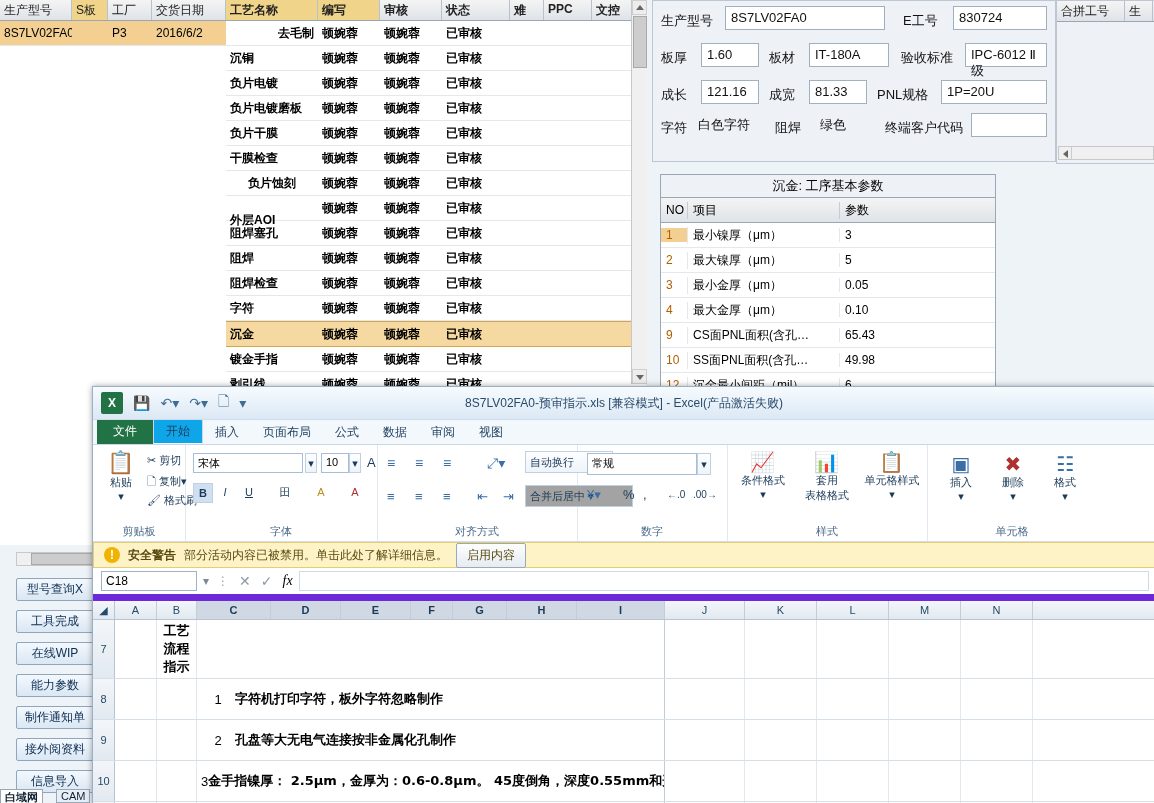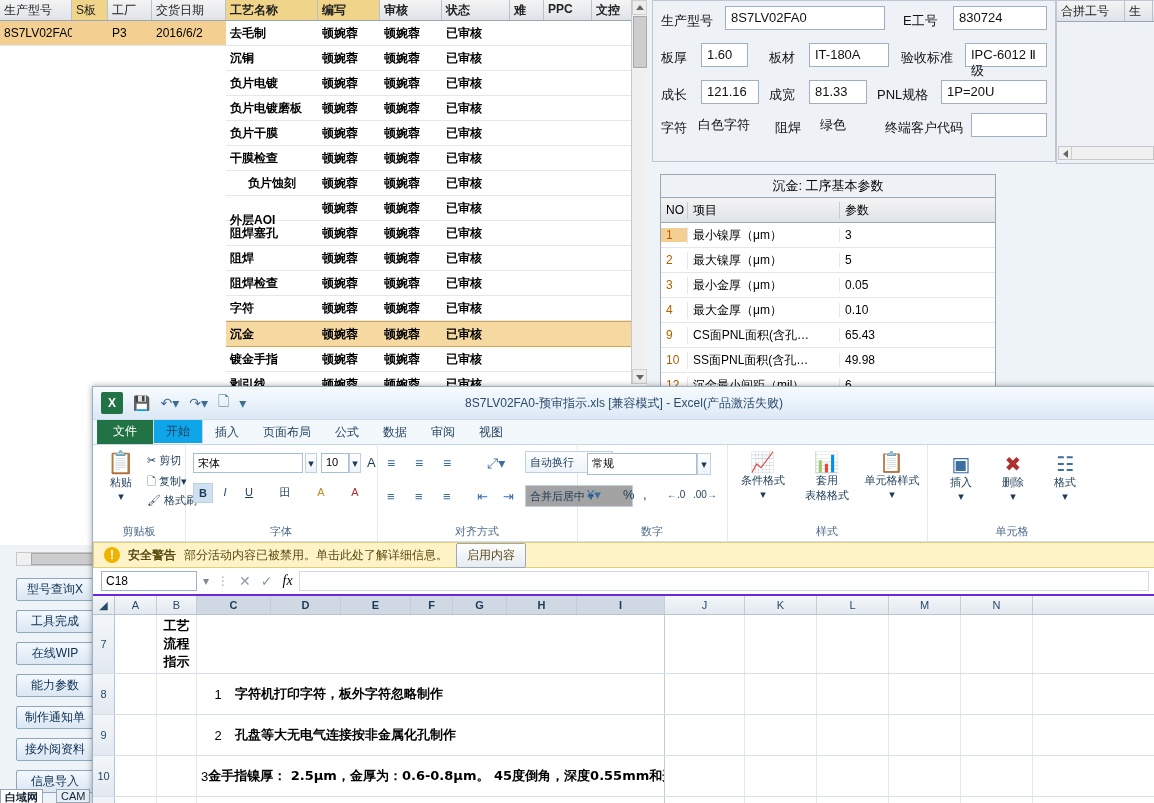--- a/index.html
+++ b/index.html
@@ -73,21 +73,21 @@
   .ribbon{height:96px;background:#fff;border-bottom:1px solid #d4dfeb;position:relative;}
   .grp{position:absolute;top:0;height:96px;border-right:1px solid #e2e9f1;}
   .grp .gname{position:absolute;bottom:2px;width:100%;text-align:center;font-size:11px;color:#4a6a8a;}
   .bigbtn{position:absolute;text-align:center;font-size:11px;color:#1b3a59;}
   .smallbtn{position:absolute;font-size:11px;color:#1b3a59;white-space:nowrap;}
   .inputbox{position:absolute;border:1px solid #a8bed4;background:#fff;box-sizing:border-box;font-size:11px;padding:2px 4px;}
   .sqbtn{position:absolute;border:1px solid #bfd0e0;background:linear-gradient(#fdfefe,#eef4fa);box-sizing:border-box;font-size:11px;text-align:center;color:#1b3a59;}
   .warnbar{height:26px;background:#fdf3c7;border:1px solid #e3cf72;display:flex;align-items:center;gap:8px;padding:0 10px;box-sizing:border-box;font-size:12px;color:#5a4a10;}
   .warnicon{width:16px;height:16px;border-radius:8px;background:#f0b400;color:#fff;text-align:center;line-height:16px;font-size:12px;font-weight:bold;}
   .enablebtn{border:1px solid #9aa9b8;background:linear-gradient(#fdfdfd,#e6ecf2);padding:3px 10px;font-size:12px;border-radius:2px;}
-  .formulabar{height:26px;display:flex;align-items:center;border-bottom:2px solid #6d28d9;background:#fff;}
+  .formulabar{height:26px;display:flex;align-items:center;border-bottom:7px solid #6d28d9;background:#fff;}
   .namebox{width:96px;height:20px;margin-left:8px;border:1px solid #9fb3c6;box-sizing:border-box;font-size:12px;padding:2px 4px;background:#fff;}
   .fxarea{flex:1;height:20px;border:1px solid #cfdae5;margin:0 6px;background:#fff;box-sizing:border-box;}
   .sheet{position:relative;background:#fff;}
   .colhdr{display:flex;height:18px;background:linear-gradient(#f3f6f9,#e2e9f0);border-bottom:1px solid #b7c4d1;}
   .colh{border-right:1px solid #c3cdd8;text-align:center;font-size:11px;color:#264a6b;box-sizing:border-box;line-height:18px;}
   .colh.sel{background:#cfd8e3;color:#1b3a59;font-weight:bold;}
   .rowh{width:22px;border-right:1px solid #b7c4d1;background:linear-gradient(#f3f6f9,#e2e9f0);text-align:center;font-size:11px;color:#264a6b;box-sizing:border-box;}
   .srow{display:flex;border-bottom:1px solid #d6dee6;}
   .scell{border-right:1px solid #e2e8ee;box-sizing:border-box;font-size:13px;padding:2px 4px;overflow:hidden;white-space:nowrap;}
   .bold{font-weight:bold;}
@@ -118,21 +118,21 @@
       <div class="hdr-cell sel" style="width:92px">工艺名称</div>
       <div class="hdr-cell sel" style="width:62px">编写</div>
       <div class="hdr-cell" style="width:62px">审核</div>
       <div class="hdr-cell" style="width:68px">状态</div>
       <div class="hdr-cell" style="width:34px">难</div>
       <div class="hdr-cell" style="width:48px">PPC</div>
       <div class="hdr-cell" style="width:50px">文控</div>
     </div>
     <div id="proc-rows">
         <div class="row">
-          <div class="cell" style="width: 92px;">去毛制</div>
+          <div class="cell" style="width: 92px; text-align: right;">去毛制</div>
           <div class="cell" style="width: 62px;">顿婉蓉</div>
           <div class="cell" style="width: 62px;">顿婉蓉</div>
           <div class="cell" style="width: 68px;">已审核</div>
           <div class="cell" style="width: 34px;"></div>
           <div class="cell" style="width: 48px;"></div>
           <div class="cell" style="width: 50px;"></div>
         </div>
         <div class="row">
           <div class="cell" style="width: 92px;">沉铜</div>
           <div class="cell" style="width: 62px;">顿婉蓉</div>
@@ -281,21 +281,21 @@
       </div>
   </div>
 
   <div class="rpanel">
     <div class="lbl" style="left:8px;top:11px">生产型号</div>
     <div class="fld" style="left:72px;top:5px;width:160px">8S7LV02FA0</div>
     <div class="lbl" style="left:250px;top:11px">E工号</div>
     <div class="fld" style="left:300px;top:5px;width:94px">830724</div>
 
     <div class="lbl" style="left:8px;top:48px">板厚</div>
-    <div class="fld" style="left:48px;top:42px;width:47px">1.60</div>
+    <div class="fld" style="left:48px;top:42px;width:58px">1.60</div>
     <div class="lbl" style="left:116px;top:48px">板材</div>
     <div class="fld" style="left:156px;top:42px;width:80px">IT-180A</div>
     <div class="lbl" style="left:248px;top:48px">验收标准</div>
     <div class="fld" style="left:312px;top:42px;width:82px">IPC-6012 Ⅱ级</div>
 
     <div class="lbl" style="left:8px;top:85px">成长</div>
     <div class="fld" style="left:48px;top:79px;width:58px">121.16</div>
     <div class="lbl" style="left:116px;top:85px">成宽</div>
     <div class="fld" style="left:156px;top:79px;width:58px">81.33</div>
     <div class="lbl" style="left:224px;top:85px">PNL规格</div>

